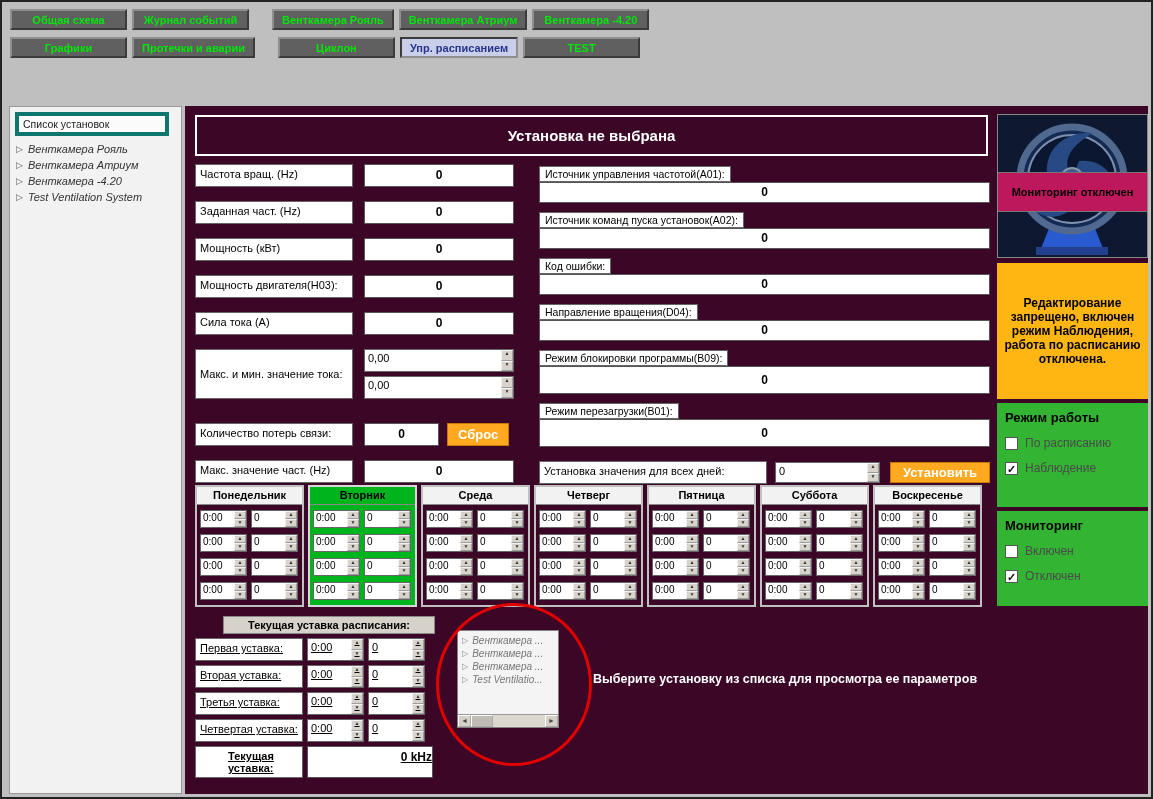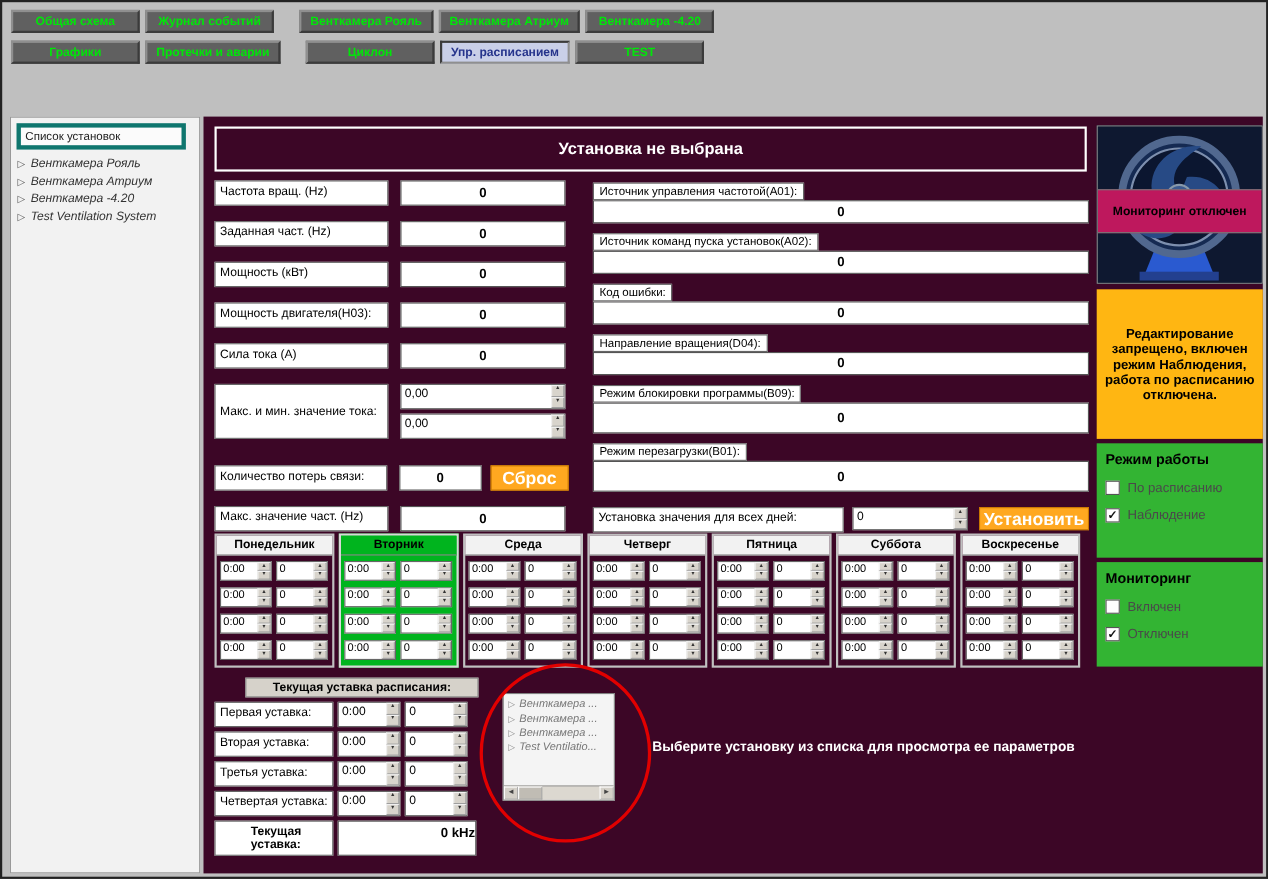--- a/index.html
+++ b/index.html
@@ -41,29 +41,29 @@
   .lbl { background:#fff; border:1px solid #666; font-size:11px; padding:3px 4px; color:#000; }
   .lrow .lbl { width:158px; min-height:23px; }
   .lrow .val { width:150px; margin-left:11px; background:#fff; border:1px solid #555; font-weight:bold; font-size:12px;
                text-align:center; padding:3px 0; min-height:23px; color:#000; }
   .lrow.minmax { margin-bottom:24px; }
   .lrow.minmax .lbl { height:50px; display:flex; align-items:center; }
   .minmax-spins { margin-left:11px; display:flex; flex-direction:column; gap:4px; }
   .minmax-spins .spin { width:150px; height:23px; }
   .lrow.loss .val.small { width:75px; }
   .orange-btn { margin-left:8px; background:var(--accent-orange,#ffa820); color:#fff;
-                font-family:"Liberation Sans",sans-serif; font-weight:bold; font-size:16px;
+                font-family:"Liberation Sans",sans-serif; font-weight:bold; font-size:13px;
                 border:1px solid #c87800; padding:3px 10px; height:23px; cursor:pointer; white-space:nowrap; }
 
   .rgroup { margin-bottom:7px; }
   .rlbl { display:inline-block; background:#fff; border:1px solid #666; font-size:10.5px; padding:1px 5px; color:#000; }
   .rval { background:#fff; border:1px solid #555; font-weight:bold; font-size:12px; text-align:center;
           height:21px; line-height:19px; color:#000; }
   .rgroup:nth-child(5) .rval, .rgroup:nth-child(6) .rval { height:28px; line-height:26px; }
-  .alldays { display:flex; margin-top:14px; }
+  .alldays { display:flex; align-items:center; margin-top:14px; }
   .alldays .lbl { width:228px; min-height:23px; }
   .alldays .spin { width:105px; margin-left:8px; height:21px; }
   .alldays .orange-btn { margin-left:10px; width:100px; height:21px; padding:2px 0; }
 
   
   .spin { display:flex; background:#fff; border:1px solid #666; height:19px; align-items:stretch; }
   .spin-val { flex:1; font-size:11px; padding:2px 3px; overflow:hidden; white-space:nowrap; color:#000; }
   .spin-arrows { width:12px; display:flex; flex-direction:column; flex:none; }
   .spin-btn { flex:1; background:#d8d4cc; border:1px outset #f2f2f2; font-size:5px; line-height:5px;
               text-align:center; color:#333; cursor:pointer; overflow:hidden; }
@@ -77,21 +77,21 @@
   .day-row { display:flex; gap:4px; }
   .day-row .spin { width:47px; height:18px; }
   .day-row .spin-val { font-size:10px; padding:1px 2px; }
   .day.active { background:var(--active-day,#00b41e); border-color:#d8d8d8; }
   .day.active .day-hdr { background:var(--active-day,#00b41e); }
 
   
   .schedule { position:absolute; top:510px; left:10px; width:240px; }
   .sch-hdr { margin-left:28px; background:#d6d2ca; border:1px solid #888; font-size:11px; font-weight:bold;
              padding:2px 6px; text-align:center; color:#000; }
-  .sch-row { display:flex; margin-top:4px; }
+  .sch-row { display:flex; margin-top:4px;text-decoration:underline; }
   .sch-lbl { width:108px; background:#fff; border:1px solid #666; font-size:11px; padding:3px 4px; color:#000; }
   .sch-lbl.bold { font-weight:bold;padding-left:32px; }
   .sch-row .spin { width:57px; height:23px; margin-left:4px; }
   .sch-cur-val { width:126px; margin-left:4px; background:#fff; border:1px solid #555; font-weight:bold;
                  font-size:12px; text-align:right; padding:3px 0; color:#000; }
 
   
   .minilist { position:absolute; top:524px; left:272px; width:102px; height:98px; background:#f4f4f4;
               border:1px solid #808080; padding-top:3px; overflow:hidden; }
   .ml-item { display:flex; align-items:center; gap:4px; padding:1px 4px; font-size:10px; font-style:italic; color:#777; cursor:pointer; }

